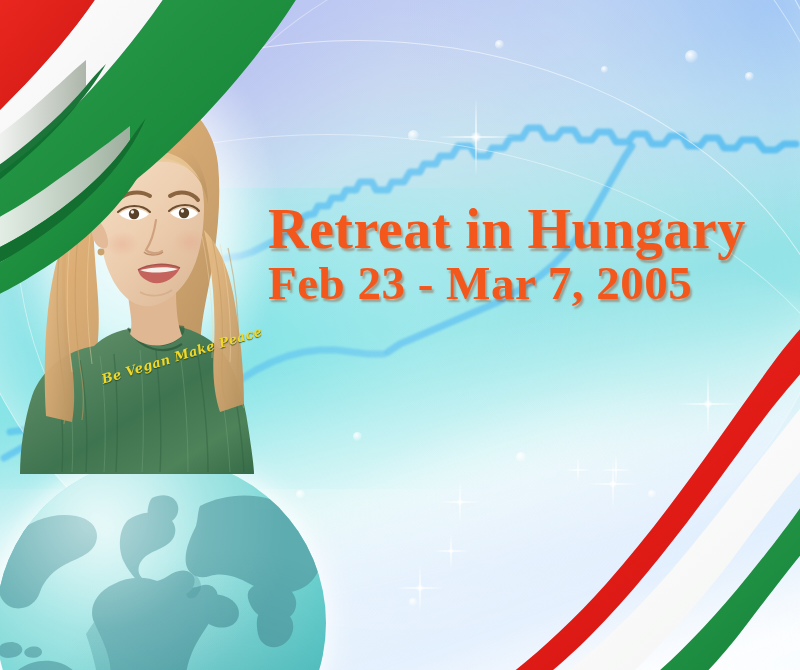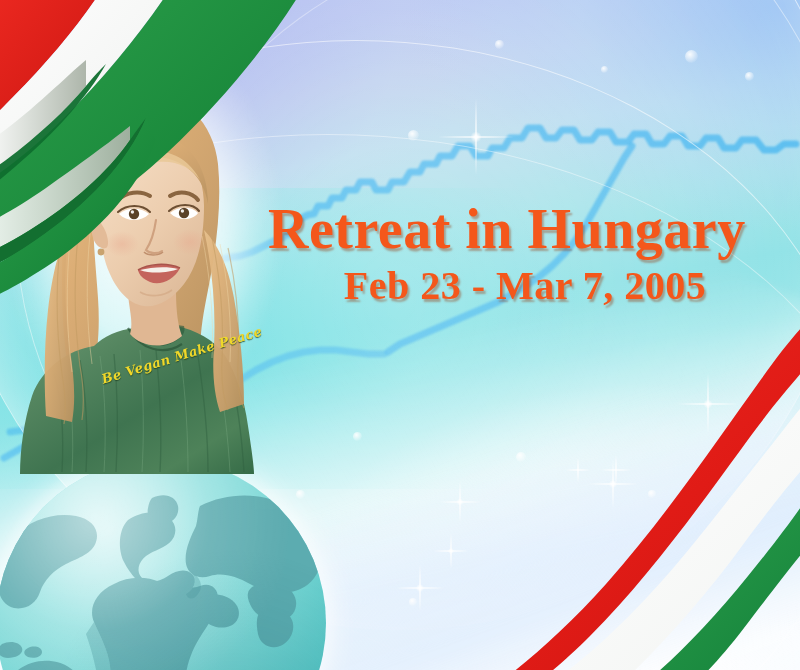--- a/index.html
+++ b/index.html
@@ -173,28 +173,27 @@
     font-size:56px;
     line-height:1.02;
     color:#f4571b;
     text-shadow:2px 3px 2px rgba(150,60,20,.40);
     white-space:nowrap;
     letter-spacing:.5px;
   }
   .title-sub{
     font-family:"Liberation Serif", serif;
     font-weight:700;
-    font-size:40px;
+    font-size:47px;
     line-height:1.08;
     color:#f4571b;
     text-shadow:2px 3px 2px rgba(150,60,20,.40);
     white-space:nowrap;
-    text-align:center;
+    text-align:left;
     padding-right:6px;
-    margin-top:6px;
     letter-spacing:.5px;
   }
 </style>
 </head>
 <body>
 
 <div class="poster">
 
   <div class="bg-base"></div>
   <div class="bg-tint-tl"></div>

